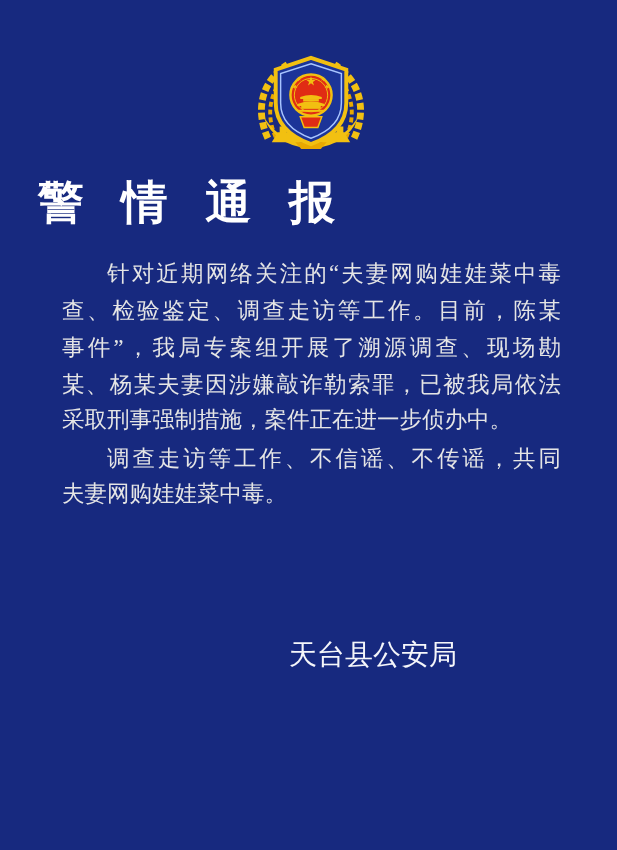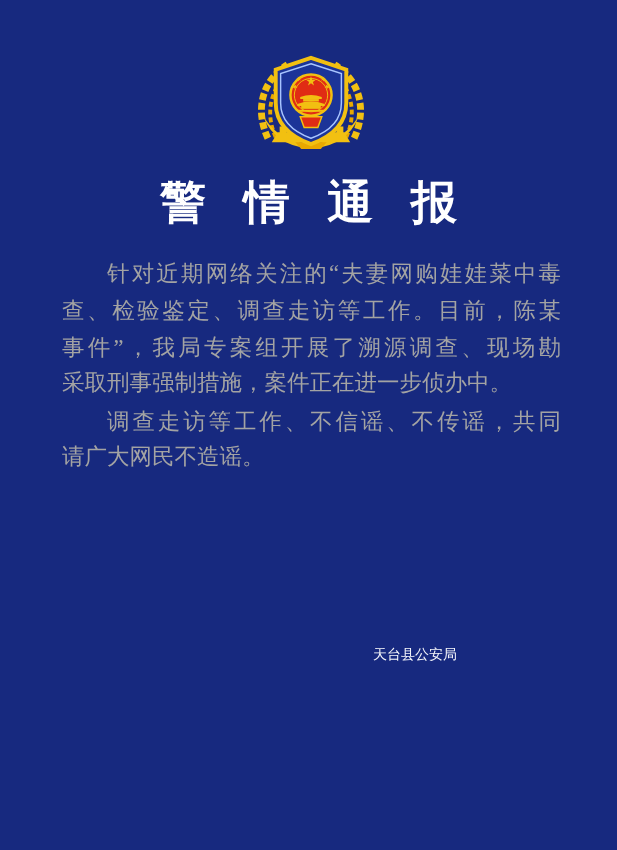--- a/index.html
+++ b/index.html
@@ -26,58 +26,57 @@
     width: 118px;
     height: 98px;
   }
   .title {
     position: absolute;
     top: 176px;
     left: 0;
     width: 617px;
     margin: 0;
     box-sizing: border-box;
-    text-align: center;
     font-size: 46px;
     line-height: 54px;
     font-weight: 700;
     letter-spacing: 0.82em;
     padding-left: 0.82em;
     color: #ffffff;
     font-family: "Liberation Serif", "DejaVu Serif", serif;
   }
   .body-text {
     position: absolute;
     top: 255px;
     left: 62px;
     width: 499px;
     font-size: 22.5px;
     line-height: 37px;
-    color: #a3a3a3;
+    color: #e5e5e5;
     font-family: "Liberation Serif", "DejaVu Serif", serif;
   }
   .body-line {
     text-align: justify;
     text-align-last: justify;
     text-justify: inter-character;
     white-space: nowrap;
   }
   .body-line.indent {
     text-indent: 2em;
   }
   .body-line.para-end {
     text-align-last: left;
     font-family: Liberation Mono, monospace;
   }
   .signature {
     position: absolute;
     top: 636px;
     right: 160px;
     text-align: center;
-    font-size: 14px;
+    font-size: 28px;
     line-height: 38px;
     color: #f5f6fa;
     font-family: "Liberation Serif", "DejaVu Serif", serif;
     margin-left: 32px;
   }
 </style>
 </head>
 <body>
 
 <div class="page" style="background: rgb(23, 41, 127);">
@@ -124,22 +123,23 @@
       <path d="M49,66 H71 L67,77 H53 Z" fill="#e02c14" stroke="#f2c011" stroke-width="1.5"></path>
     </svg>
   </div>
 
   <h1 class="title">警情通报</h1>
 
   <div class="body-text">
     <div class="body-line indent">针对近期网络关注的“夫妻网购娃娃菜中毒</div>
     <div class="body-line">查、检验鉴定、调查走访等工作。目前，陈某</div>
     <div class="body-line">事件”，我局专案组开展了溯源调查、现场勘</div>
+    <div class="body-line">某、杨某夫妻因涉嫌敲诈勒索罪，已被我局依法</div>
     <div class="body-line para-end">采取刑事强制措施，案件正在进一步侦办中。</div>
     <div class="body-line indent">调查走访等工作、不信谣、不传谣，共同</div>
-    <div class="body-line para-end">请广大网民不造谣。</div>
+    <div class="body-line para-end">夫妻网购娃娃菜中毒。</div>
   </div>
 
   <div class="signature">
     <div>天台县公安局</div>
   </div>
 
 </div>
 
 </body></html>

